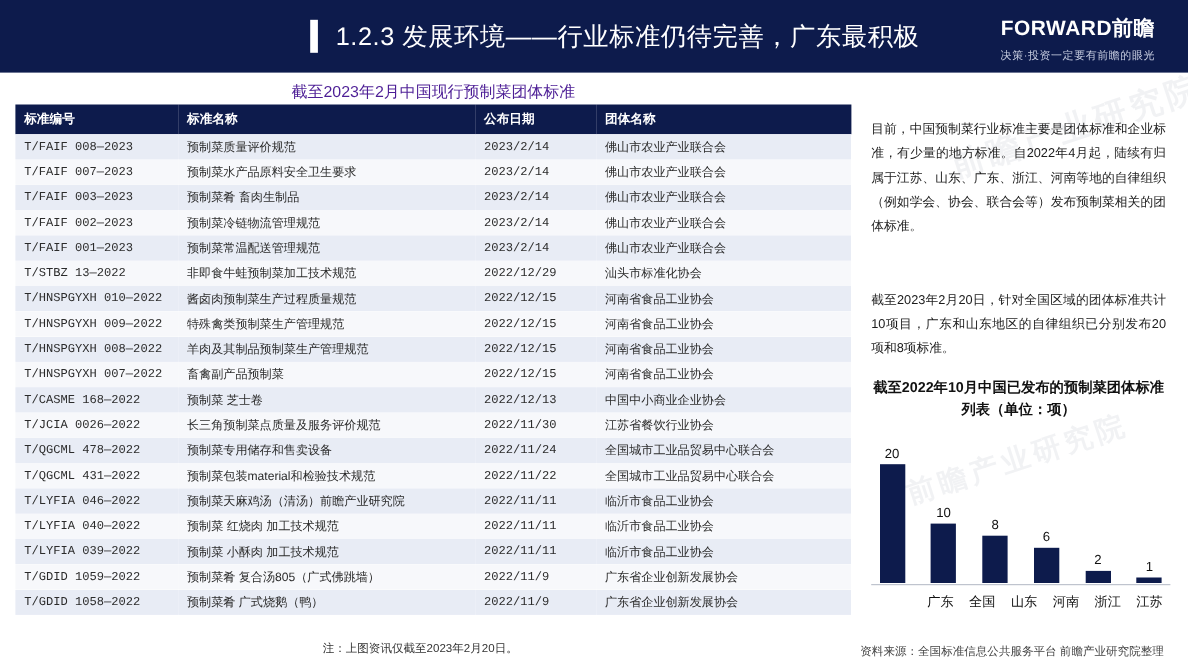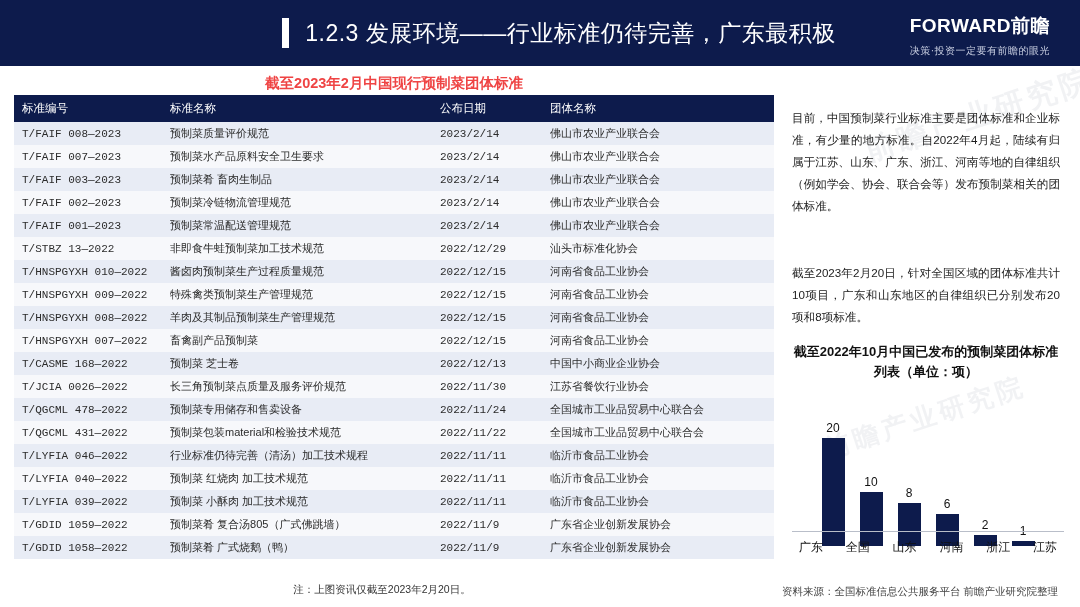--- a/index.html
+++ b/index.html
@@ -26,28 +26,28 @@
   }
   .brand {
     position: absolute; right: 30px; top: 13px; text-align: right;
   }
   .brand-name { color: #ffffff; font-size: 19px; font-weight: bold; letter-spacing: .5px;}
   .brand-sub { color: #c7cde0; font-size: 10px; margin-top: 5px; letter-spacing: .5px;}
 
   
   .table-title {
     position: absolute; left: 14px; top: 74px; width: 760px;
-    text-align: center; font-size: 14.5px; font-weight: bold; color: #ef4444;
+    text-align: center; font-size: 14.5px; font-weight: normal; color: #4c1d95;
   }
   .tbl {
     position: absolute; left: 14px; top: 95px; width: 760px;
     border-collapse: collapse; table-layout: fixed;
   }
   .tbl th {
-    background: #0d1b4c; color: #fff; font-size: 11.5px; font-weight: normal;
+    background: #0d1b4c; color: #fff; font-size: 11.5px; font-weight: bold;
     text-align: left; padding: 6px 8px; height: 23px;
   }
   .tbl td {
     font-size: 11px; color: #2b2b2b; padding: 4px 8px; height: 22.3px;
     white-space: nowrap; overflow: hidden; text-overflow: ellipsis;
   }
   .tbl tbody tr:nth-child(odd) { background: #e8ecf5; }
   .tbl tbody tr:nth-child(even) { background: #f7f8fb; }
   .c-code { width: 148px; font-family: "Liberation Mono", monospace; font-size: 10.5px; color: #3b3b3b;}
   .c-name { width: 270px; }
@@ -67,34 +67,34 @@
   .para2 { top: 262px; }
 
   .chart-title {
     position: absolute; left: 792px; top: 342px; width: 268px;
     text-align: center; font-size: 13px; font-weight: bold; color: #111; line-height: 20px;
   }
   .chart {
     position: absolute; left: 792px; top: 388px; width: 272px; height: 170px;
   }
   .bars {
-    position: absolute; left: 0; bottom: 12px; width: 272px; height: 132px;
-    display: flex; align-items: flex-end; justify-content: center;
+    position: absolute; left: 0; bottom: 28px; width: 272px; height: 132px;
+    display: flex; align-items: flex-end; justify-content: space-between;
   }
   .bar-wrap { width: 38px; display: flex; flex-direction: column; align-items: center; }
   .bar-val { font-size: 12px; color: #111; margin-bottom: 3px; }
   .bar {
     width: 23px; background: #0d1b4c;
   }
   .axis {
     position: absolute; left: 0; bottom: 26px; width: 272px; height: 1px; background: #b9bec9;
   }
   .cats {
     position: absolute; left: 0; bottom: 2px; width: 272px;
-    display: flex; justify-content: space-between;
+    display: flex; justify-content: flex-end;
   }
   .cat { width: 38px; text-align: center; font-size: 12px; color: #111; }
 
   .source {
     position: absolute; right: 22px; bottom: 8px;
     font-size: 10.5px; color: #444;
   }
 
   
   .wm {
@@ -213,21 +213,21 @@
           <td class="c-org">全国城市工业品贸易中心联合会</td>
         </tr>
         <tr>
           <td class="c-code">T/QGCML 431—2022</td>
           <td class="c-name">预制菜包装material和检验技术规范</td>
           <td class="c-date">2022/11/22</td>
           <td class="c-org">全国城市工业品贸易中心联合会</td>
         </tr>
         <tr>
           <td class="c-code">T/LYFIA 046—2022</td>
-          <td class="c-name">行业标准仍待完善（清汤）加工技术规程</td>
+          <td class="c-name">预制菜天麻鸡汤（清汤）前瞻产业研究院</td>
           <td class="c-date">2022/11/11</td>
           <td class="c-org">临沂市食品工业协会</td>
         </tr>
         <tr>
           <td class="c-code">T/LYFIA 040—2022</td>
           <td class="c-name">预制菜  红烧肉  加工技术规范</td>
           <td class="c-date">2022/11/11</td>
           <td class="c-org">临沂市食品工业协会</td>
         </tr>
         <tr>

